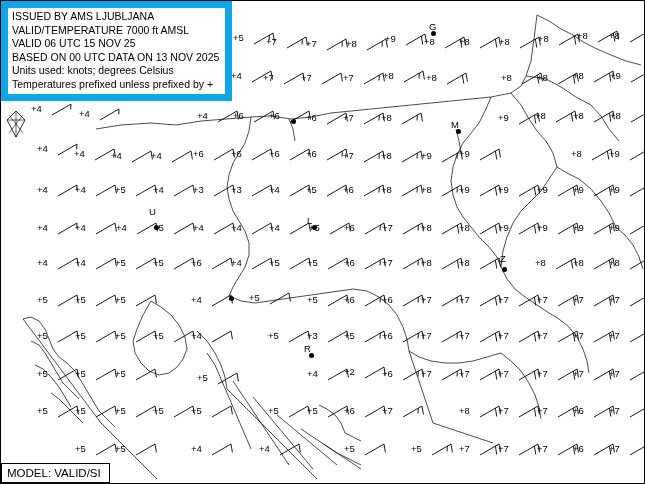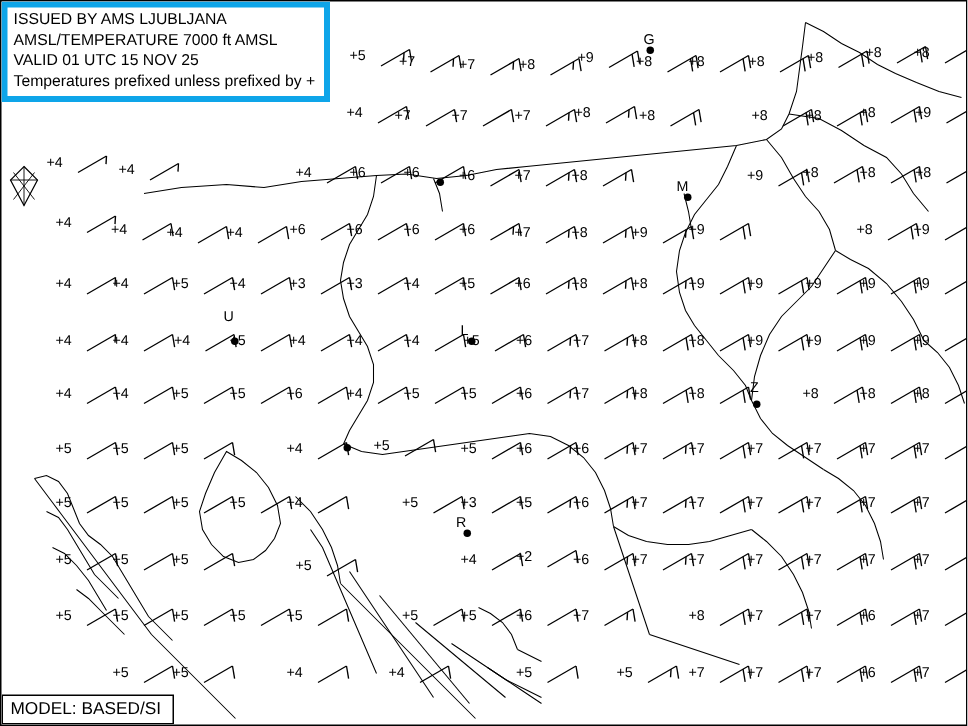--- a/index.html
+++ b/index.html
@@ -21,21 +21,21 @@
     position: absolute;
     left: 0; top: 0;
     width: 645px;
     height: 484px;
   }
   .hdr {
     position: absolute;
     left: 0px;
     top: 0px;
     background: #ffffff;
-    border: 4px solid #0ea5e9;
+    border: 7px solid #0ea5e9;
     padding: 2px 6px 3px 4px;
     font-size: 10.5px;
     line-height: 13.5px;
     color: #000;
     z-index: 40;
     white-space: nowrap;
   }
   .hdr .b { font-weight: normal; }
   .footer {
     position: absolute;
@@ -1713,20 +1713,22 @@
       <div class="citylabel" style="left: 303px; top: 342px;">R</div>
     </div>
 
   <svg class="rose" style="left:4px; top:108px; width:22px; height:30px;" viewBox="0 0 22 30">
     <path d="M11 2 L20 11 L11 28 L2 11 Z" fill="none" stroke="#000" stroke-width="0.8"></path>
     <path d="M2 11 L20 11 M11 2 L11 28 M4 6 L18 24 M18 6 L4 24" stroke="#000" stroke-width="0.6"></path>
   </svg>
 
   <div class="hdr">
     <div>ISSUED BY AMS LJUBLJANA</div>
-    <div><span>AMSL/TEMPERATURE </span><span class="b">7000 ft AMSL</span></div>
-    <div class="b">VALID 01 UTC 15 NOV 25</div>
+    <div><span>VALID/TEMPERATURE </span><span class="b">7000 ft AMSL</span></div>
+    <div class="b">VALID 06 UTC 15 NOV 25</div>
+    <div class="b">BASED ON 00 UTC DATA ON 13 NOV 2025</div>
+    <div>Units used: knots; degrees Celsius</div>
     <div>Temperatures prefixed unless prefixed by +</div>
   </div>
 
-  <div class="footer">MODEL: BASED/SI</div>
+  <div class="footer">MODEL: VALID/SI</div>
 
 </div>
 
 </body></html>

